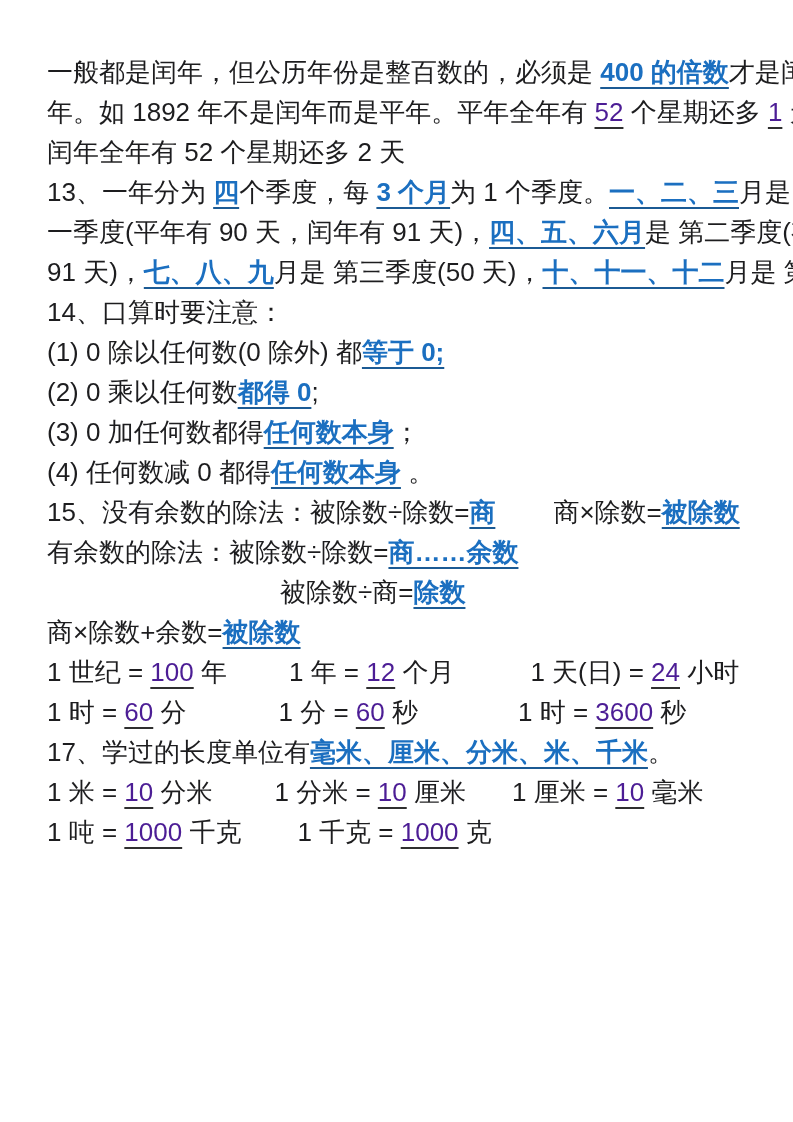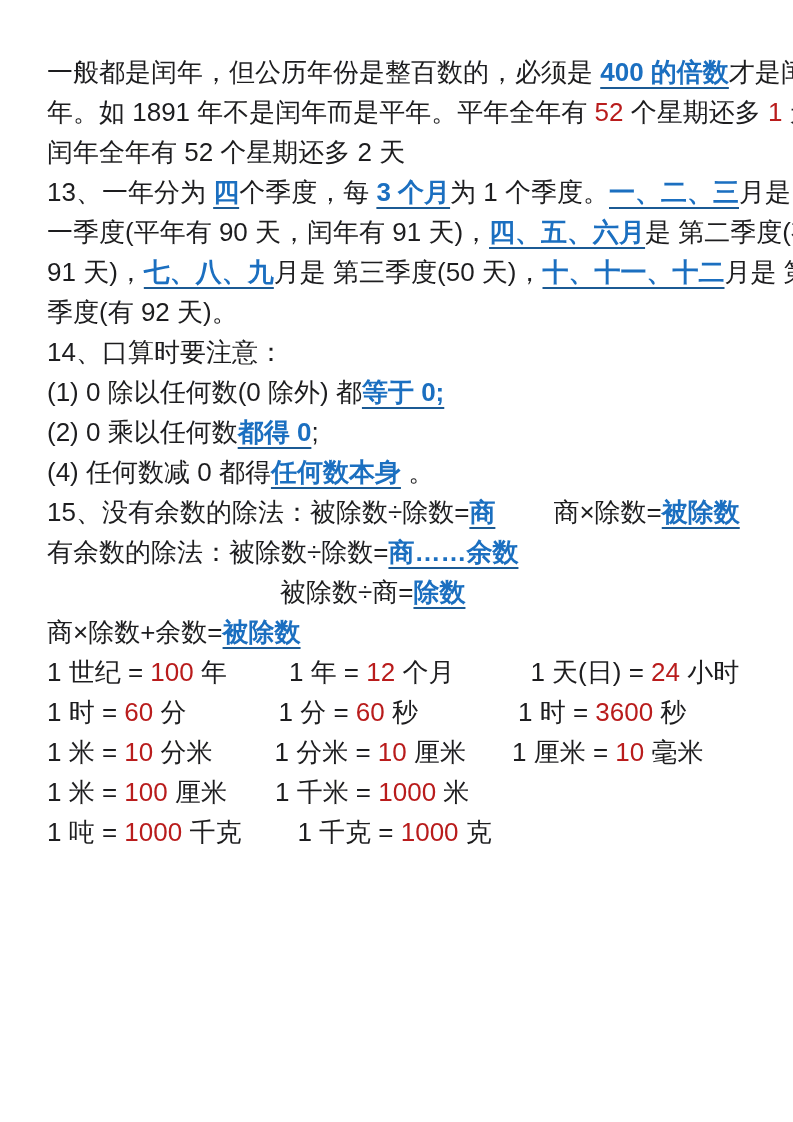--- a/index.html
+++ b/index.html
@@ -23,21 +23,22 @@
   .doc-body { width: 100%; }
   .line {
     height: 40px;
     line-height: 40px;
     font-size: 26px;
     white-space: pre;
     letter-spacing: 0;
   }
   .seg-k  { color: #1d1d1f; }
   .seg-b  {
-    color: #b91c1c;
+    color: #4c1d95;
+    text-decoration: underline;
     text-decoration-thickness: 2px;
     text-underline-offset: 6px;
     text-decoration-color: #2f2f2f;
   }
   .seg-bb {
     color: #1b6fc0;
     font-weight: 700;
     text-decoration: underline;
     text-decoration-thickness: 2px;
     text-underline-offset: 6px;
@@ -45,33 +46,33 @@
     text-align: center;
   }
   .gap { display: inline-block; height: 1px; }
 </style>
 </head>
 <body>
 
 <div class="page">
   <div class="doc-body" id="doc-body">
       <div class="line"><span class="seg-k">一般都是闰年，但公历年份是整百数的，必须是 </span><span class="seg-bb">400 的倍数</span><span class="seg-k">才是闰</span></div>
-      <div class="line"><span class="seg-k">年。如 1891 年不是闰年而是平年。平年全年有 </span><span class="seg-b">52</span><span class="seg-k"> 个星期还多 </span><span class="seg-b">1</span><span class="seg-k"> 天，</span></div>
+      <div class="line"><span class="seg-k">年。如 1892 年不是闰年而是平年。平年全年有 </span><span class="seg-b">52</span><span class="seg-k"> 个星期还多 </span><span class="seg-b">1</span><span class="seg-k"> 天，</span></div>
       <div class="line"><span class="seg-k">闰年全年有 52 个星期还多 2 天</span></div>
       <div class="line"><span class="seg-k">13、一年分为 </span><span class="seg-bb">四</span><span class="seg-k">个季度，每 </span><span class="seg-bb">3 个月</span><span class="seg-k">为 1 个季度。</span><span class="seg-bb">一、二、三</span><span class="seg-k">月是 第</span></div>
       <div class="line"><span class="seg-k">一季度(平年有 90 天，闰年有 91 天)，</span><span class="seg-bb">四、五、六月</span><span class="seg-k">是 第二季度(有</span></div>
       <div class="line"><span class="seg-k">91 天)，</span><span class="seg-bb">七、八、九</span><span class="seg-k">月是 第三季度(50 天)，</span><span class="seg-bb">十、十一、十二</span><span class="seg-k">月是 第四</span></div>
-      <div class="line"><span class="seg-k">季度(有 92 天)。</span></div>
       <div class="line"><span class="seg-k">14、口算时要注意：</span></div>
       <div class="line"><span class="seg-k">(1) 0 除以任何数(0 除外) 都</span><span class="seg-bb">等于 0;</span></div>
       <div class="line"><span class="seg-k">(2) 0 乘以任何数</span><span class="seg-bb">都得 0</span><span class="seg-k">;</span></div>
+      <div class="line"><span class="seg-k">(3) 0 加任何数都得</span><span class="seg-bb">任何数本身</span><span class="seg-k">；</span></div>
       <div class="line"><span class="seg-k">(4) 任何数减 0 都得</span><span class="seg-bb">任何数本身</span><span class="seg-k"> 。</span></div>
       <div class="line"><span class="seg-k">15、没有余数的除法：被除数÷除数=</span><span class="seg-bb">商</span><span class="gap" style="width: 58px;"></span><span class="seg-k">商×除数=</span><span class="seg-bb">被除数</span></div>
       <div class="line"><span class="seg-k">有余数的除法：被除数÷除数=</span><span class="seg-bb">商……余数</span></div>
       <div class="line" style="margin-left: 233px;"><span class="seg-k">被除数÷商=</span><span class="seg-bb">除数</span></div>
       <div class="line" style=""><span class="seg-k">商×除数+余数=</span><span class="seg-bb">被除数</span></div>
       <div class="line"><span class="seg-k">1 世纪 = </span><span class="seg-b">100</span><span class="seg-k"> 年</span><span class="gap" style="width: 62px;"></span><span class="seg-k">1 年 = </span><span class="seg-b">12</span><span class="seg-k"> 个月</span><span class="gap" style="width: 76px;"></span><span class="seg-k">1 天(日) = </span><span class="seg-b">24</span><span class="seg-k"> 小时</span></div>
       <div class="line"><span class="seg-k">1 时 = </span><span class="seg-b">60</span><span class="seg-k"> 分</span><span class="gap" style="width: 92px;"></span><span class="seg-k">1 分 = </span><span class="seg-b">60</span><span class="seg-k"> 秒</span><span class="gap" style="width: 100px;"></span><span class="seg-k">1 时 = </span><span class="seg-b">3600</span><span class="seg-k"> 秒</span></div>
+      <div class="line"><span class="seg-k">17、学过的长度单位有</span><span class="seg-bb">毫米、厘米、分米、米、千米</span><span class="seg-k">。</span></div>
       <div class="line"><span class="seg-k">1 米 = </span><span class="seg-b">10</span><span class="seg-k"> 分米</span><span class="gap" style="width: 62px;"></span><span class="seg-k">1 分米 = </span><span class="seg-b">10</span><span class="seg-k"> 厘米</span><span class="gap" style="width: 46px;"></span><span class="seg-k">1 厘米 = </span><span class="seg-b">10</span><span class="seg-k"> 毫米</span></div>
-      <div class="line"><span class="seg-k">1 米 = </span><span class="seg-b">100</span><span class="seg-k"> 厘米</span><span class="gap" style="width: 48px;"></span><span class="seg-k">1 千米 = </span><span class="seg-b">1000</span><span class="seg-k"> 米</span></div>
       <div class="line"><span class="seg-k">1 吨 = </span><span class="seg-b">1000</span><span class="seg-k"> 千克</span><span class="gap" style="width: 56px;"></span><span class="seg-k">1 千克 = </span><span class="seg-b">1000</span><span class="seg-k"> 克</span></div>
     </div>
 </div>
 
 </body></html>

